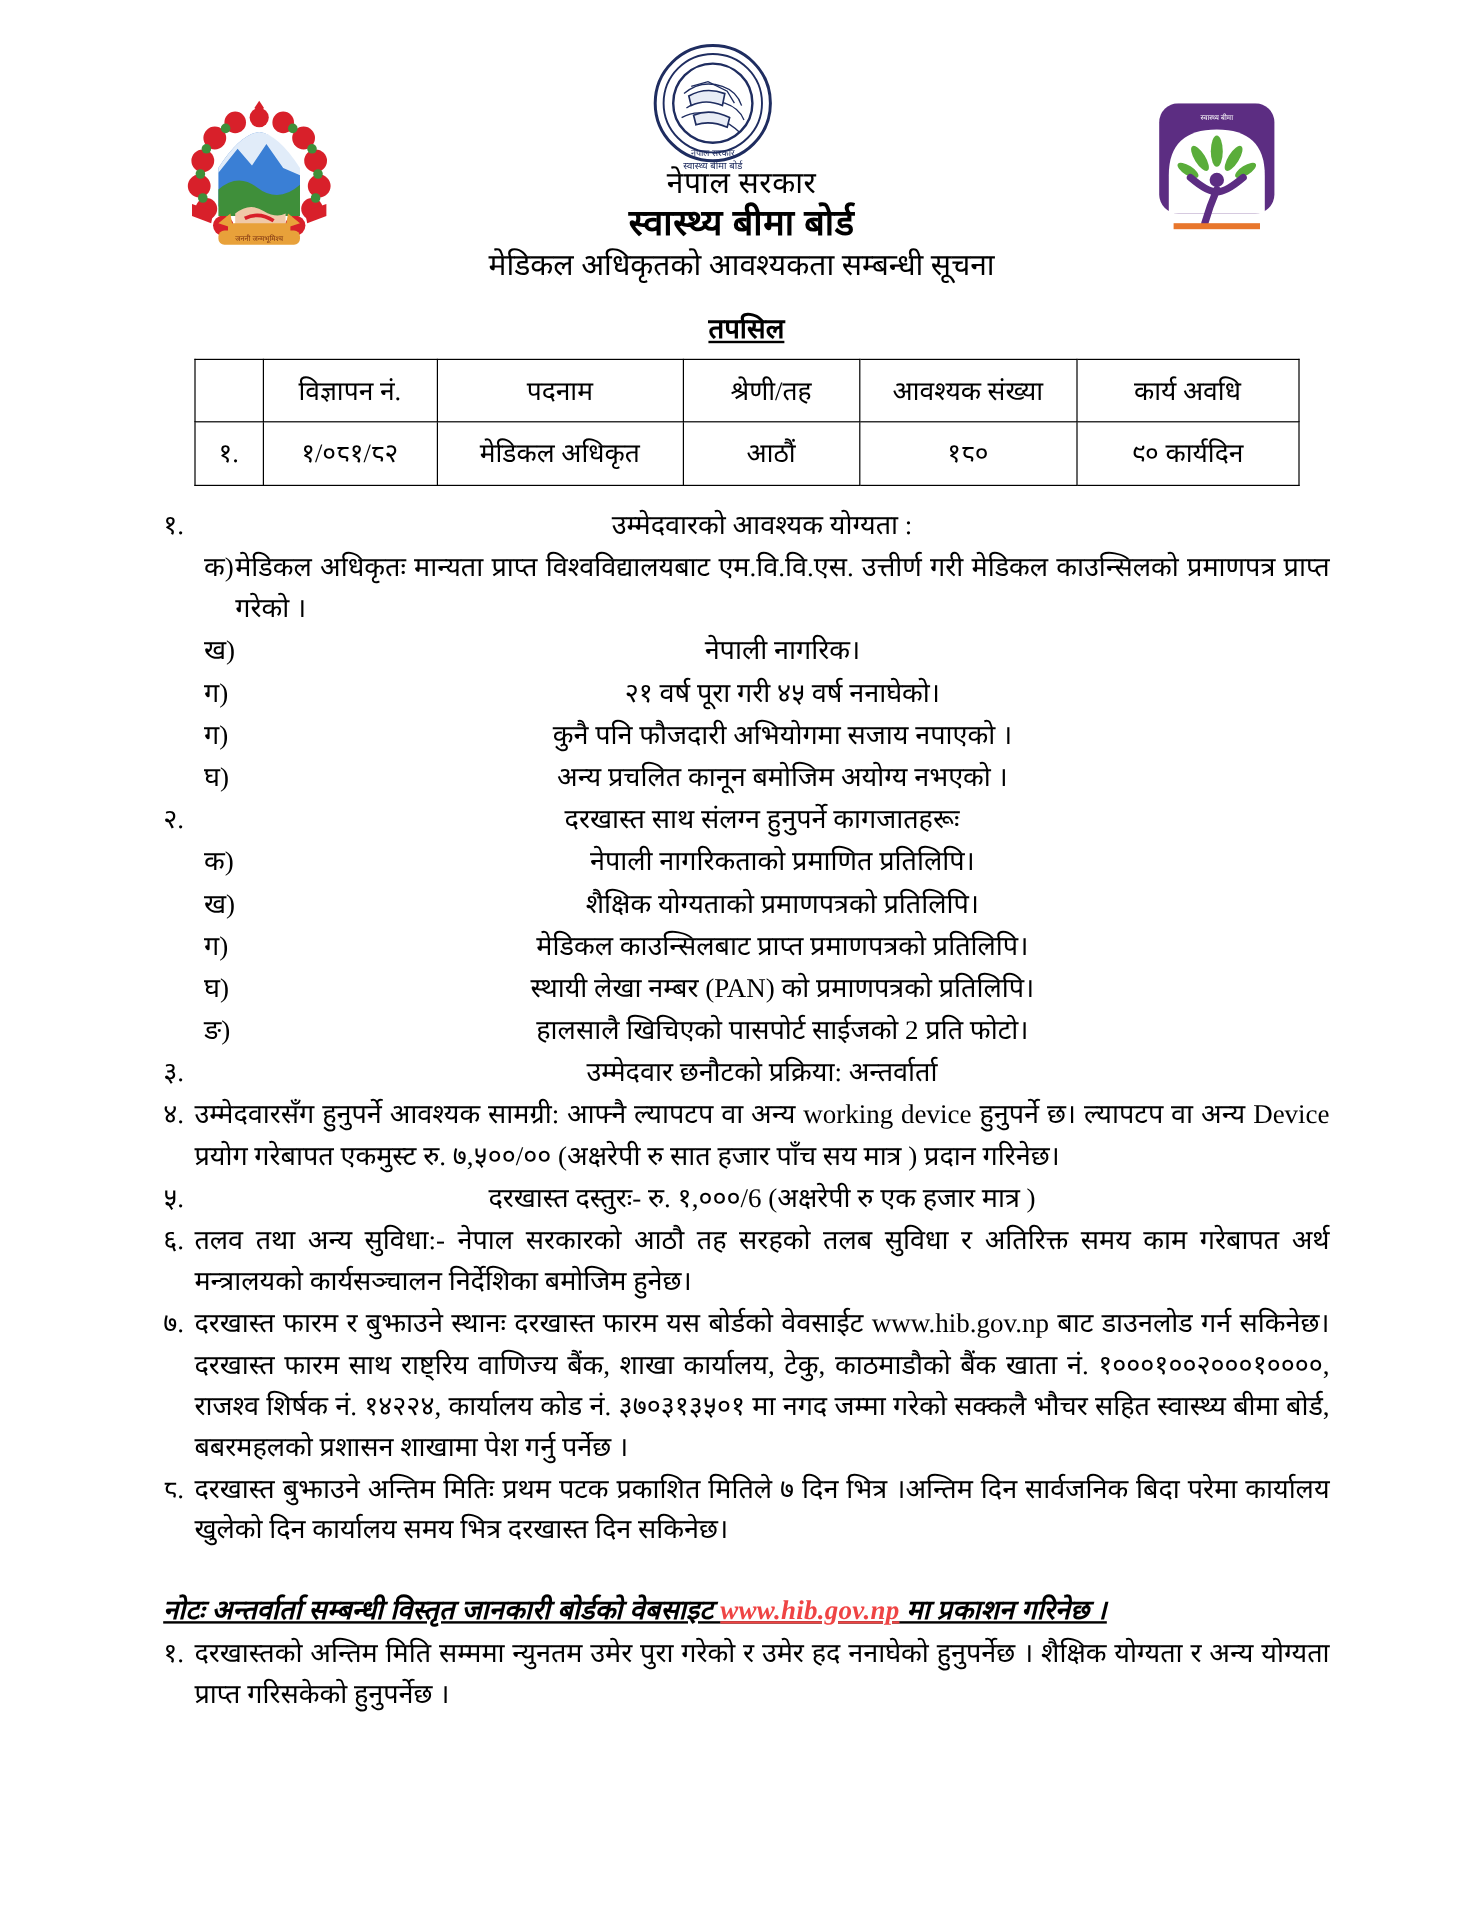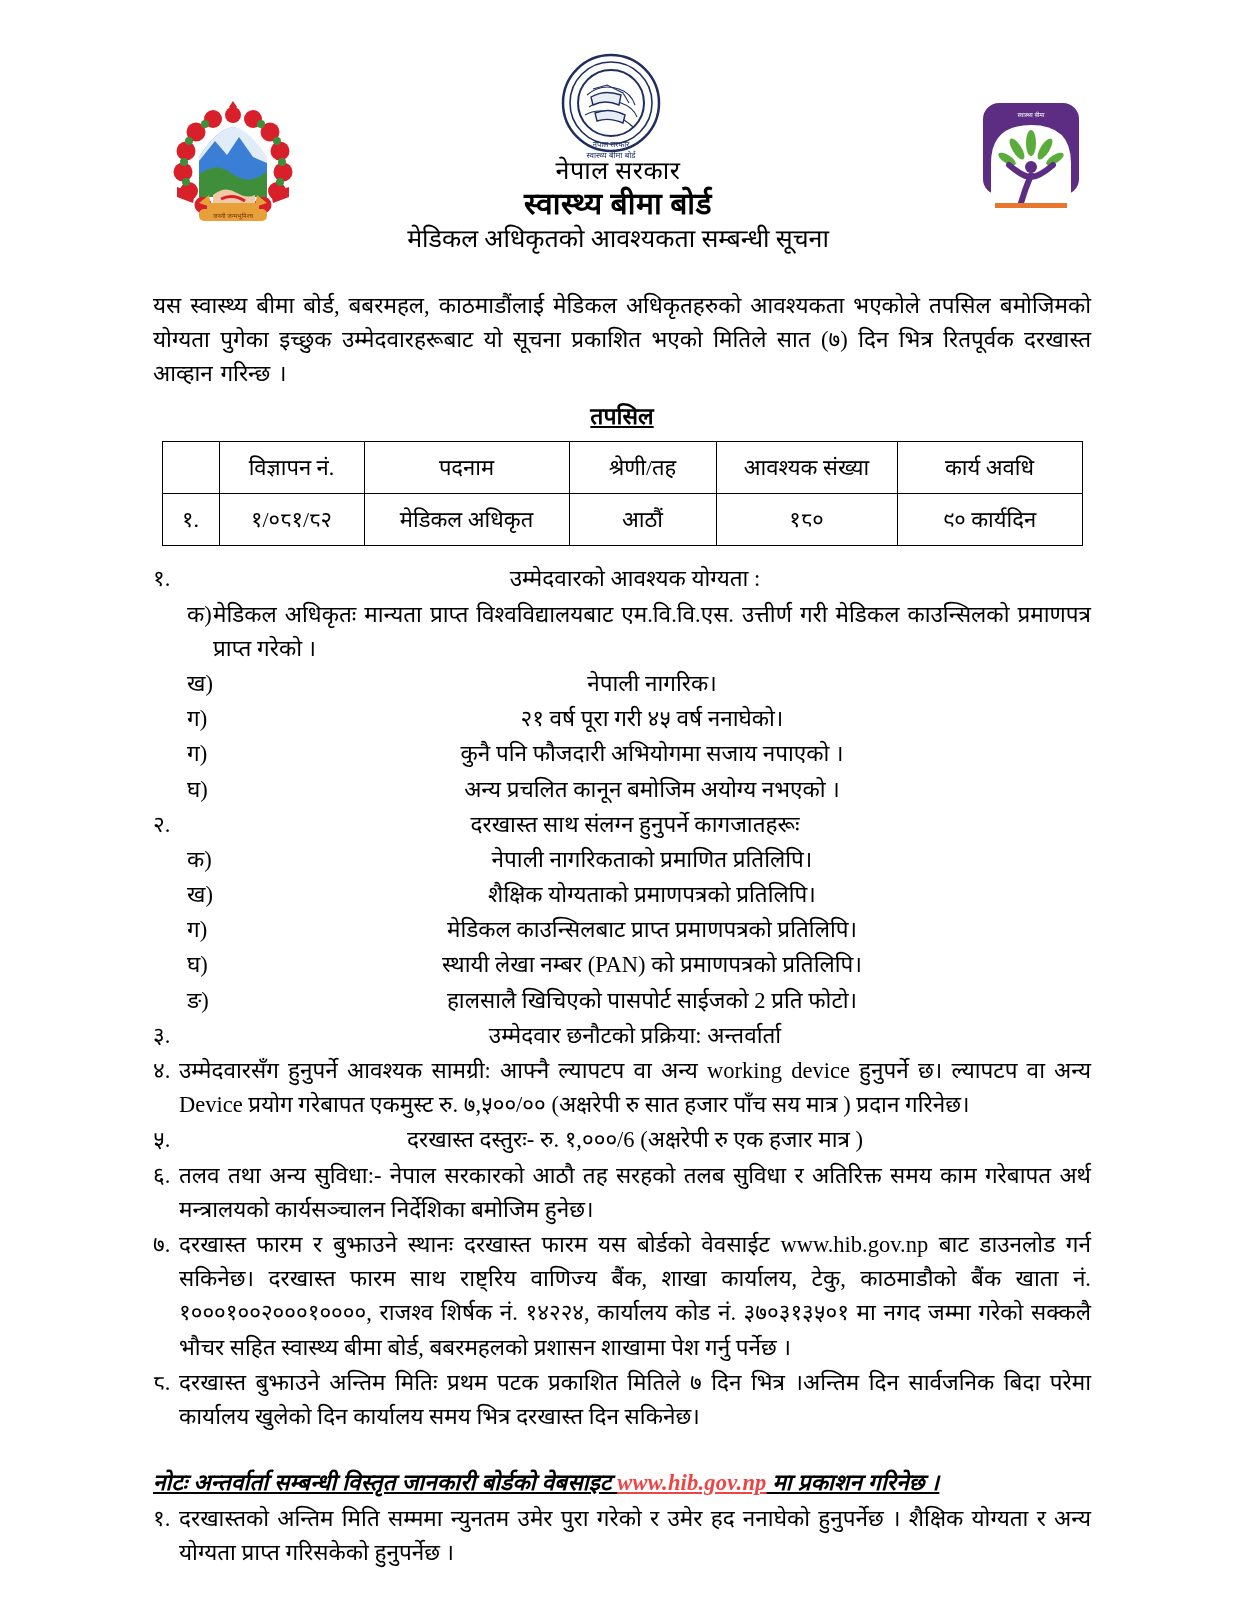--- a/index.html
+++ b/index.html
@@ -13,21 +13,21 @@
     height: 1600px;
     font-family: "Liberation Serif", "DejaVu Serif", serif;
     color: #000000;
     position: relative;
     overflow: hidden;
   }
   .page {
     width: 1236px;
     height: 1600px;
     position: relative;
-    padding: 17px;
+    padding: 0;
     box-sizing: border-box;
   }
 
   
   .header {
     position: relative;
     height: 250px;
   }
   .logo-left {
     position: absolute;
@@ -263,21 +263,20 @@
     <div class="header-text">
       <div class="gov-line">नेपाल सरकार</div>
       <div class="board-line">स्वास्थ्य बीमा बोर्ड</div>
       <div class="subject-line">मेडिकल अधिकृतको आवश्यकता सम्बन्धी सूचना</div>
     </div>
   </div>
 
 
   <div class="content">
 
-    <div class="intro">यस स्वास्थ्य बीमा बोर्ड, बबरमहल, काठमाडौंलाई मेडिकल अधिकृतहरुको आवश्यकता भएकोले तपसिल बमोजिमको योग्यता पुगेका इच्छुक उम्मेदवारहरूबाट यो सूचना प्रकाशित भएको मितिले सात (७) दिन भित्र रितपूर्वक दरखास्त आव्हान गरिन्छ ।</div>
 
     <div class="tapasil-title">तपसिल</div>
 
     <table class="tapasil">
       <thead>
         <tr>
           <th class="col-sn"></th>
           <th class="col-adv">विज्ञापन नं.</th>
           <th class="col-post">पदनाम</th>
           <th class="col-level">श्रेणी/तह</th>

